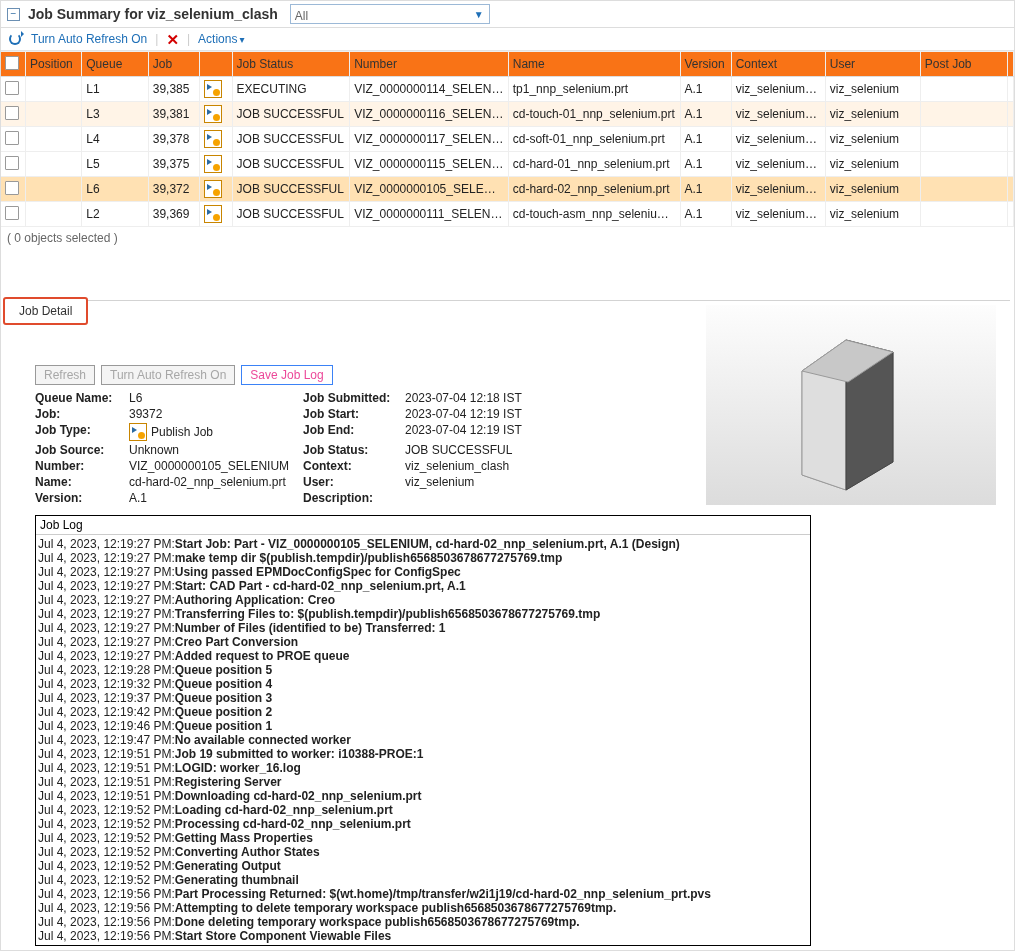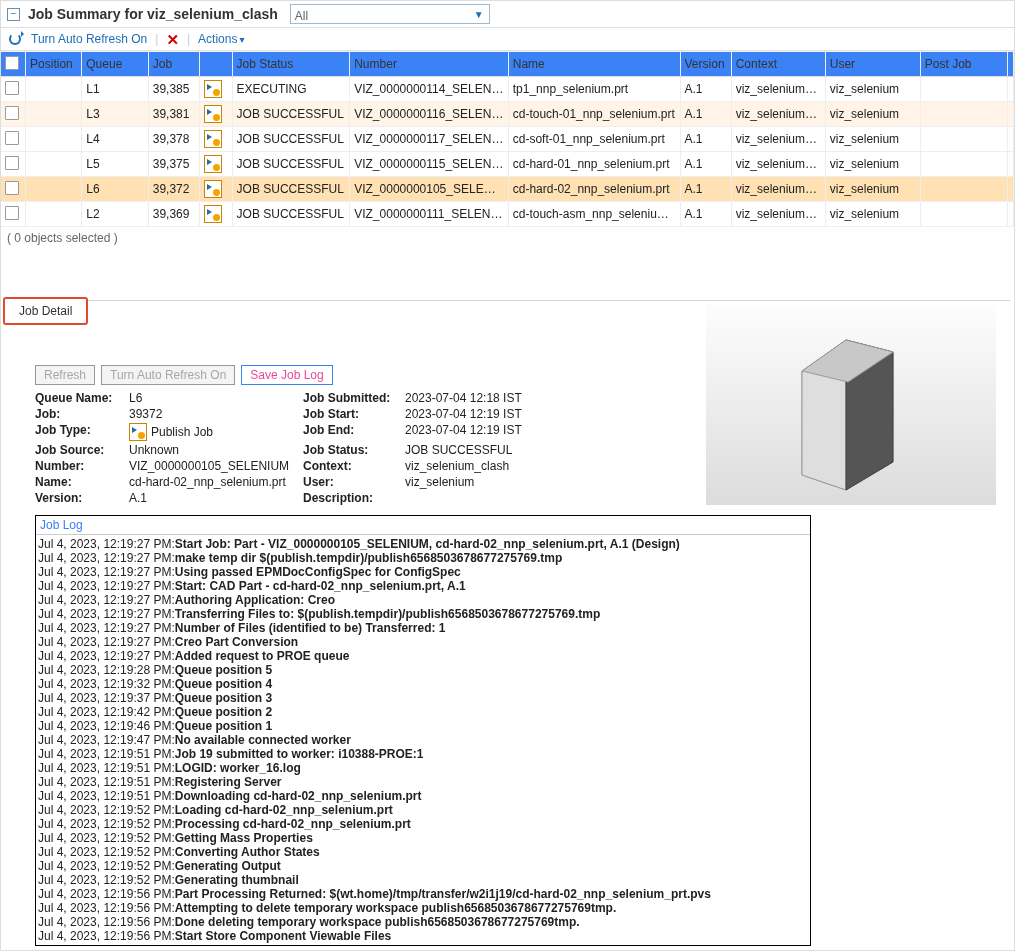--- a/index.html
+++ b/index.html
@@ -125,21 +125,21 @@
     border-right: 1px solid #eee;
     padding: 3px 4px;
     font-size: 12px;
     text-align: left;
     overflow: hidden;
     white-space: nowrap;
     text-overflow: ellipsis;
     height: 18px;
   }
   table.grid th {
-    background: #3b82f6;
+    background: #f97316;
     color: #333;
     font-weight: normal;
     border-bottom: 1px solid #ddd;
   }
   table.grid thead tr {
     border-top: 1px solid #eee;
   }
   table.grid tbody tr {
     border-bottom: 1px solid #eee;
   }
@@ -288,21 +288,21 @@
 
   
   .log-box {
     margin: 2px 18px 4px 34px;
     border: 1px solid #000;
     width: 774px;
   }
   .log-header {
     padding: 2px 4px;
     border-bottom: 1px solid #ccc;
-    color: #3b82f6;
+    color: #000000;
   }
   .log-body {
     padding: 2px 2px 2px 2px;
     font-size: 12px;
     line-height: 14px;
   }
   .log-line { white-space: nowrap; }
   .log-line .ts { color: #222; }
   .log-line .msg { font-weight: bold; }
 

